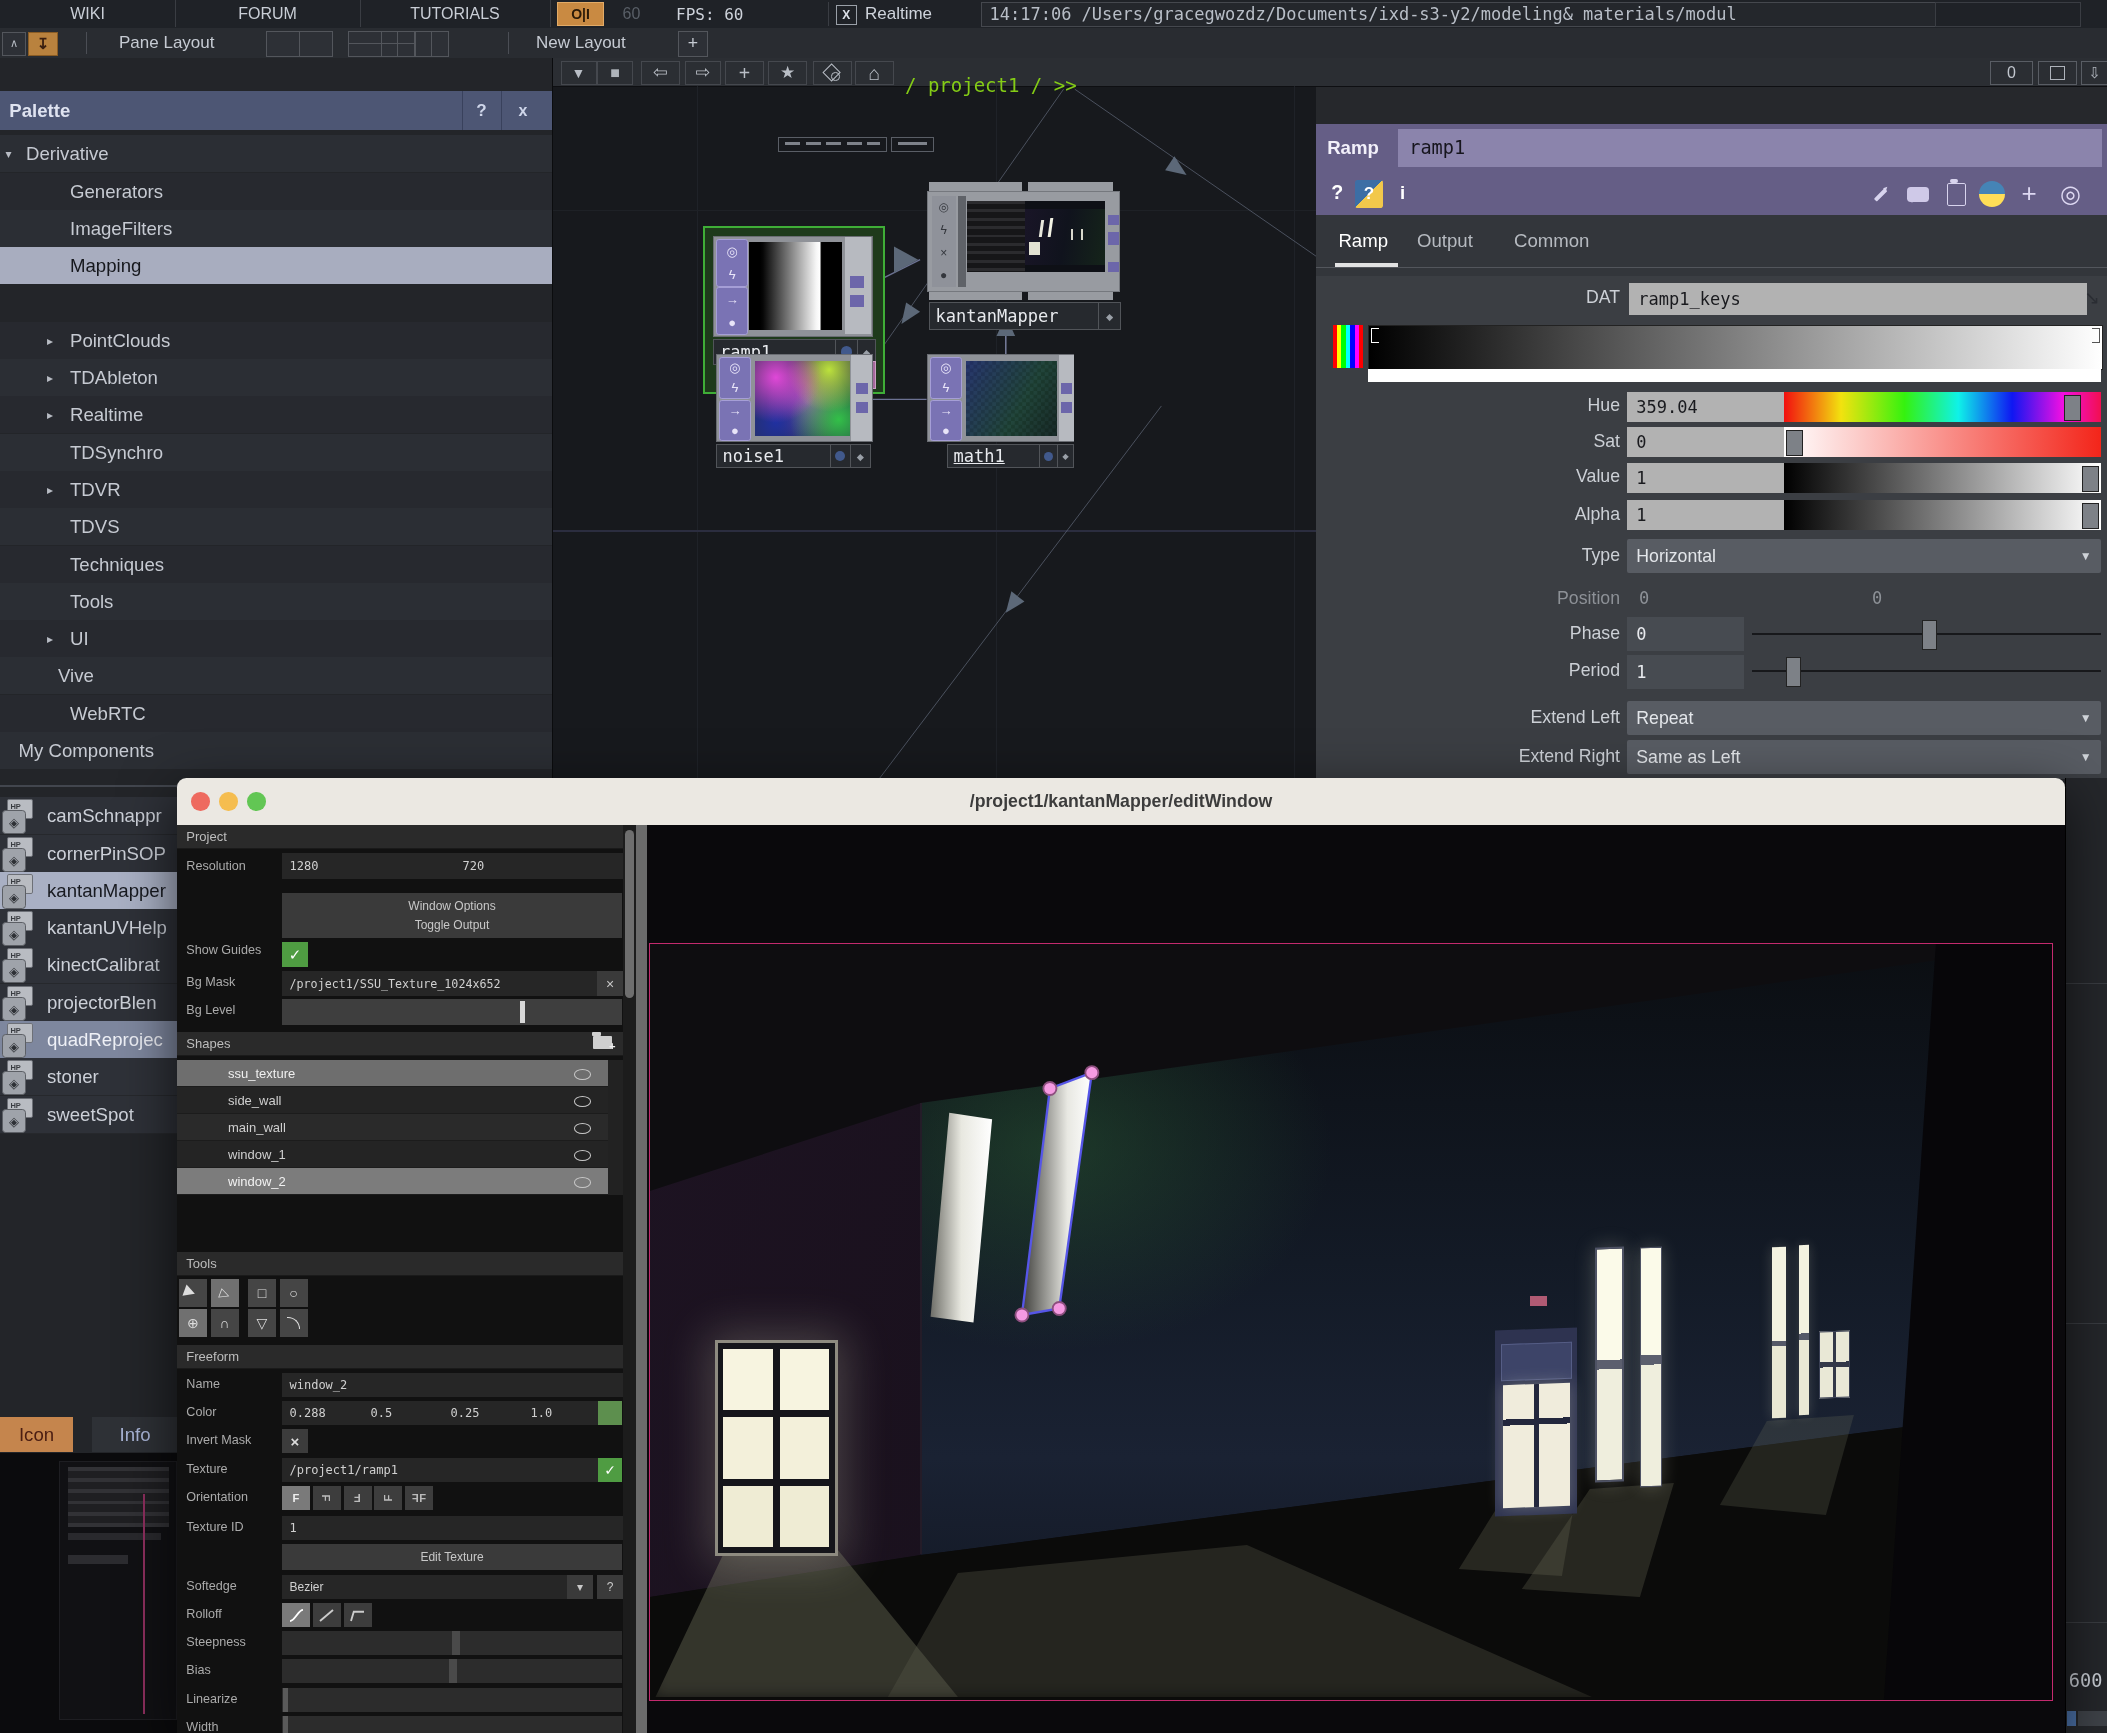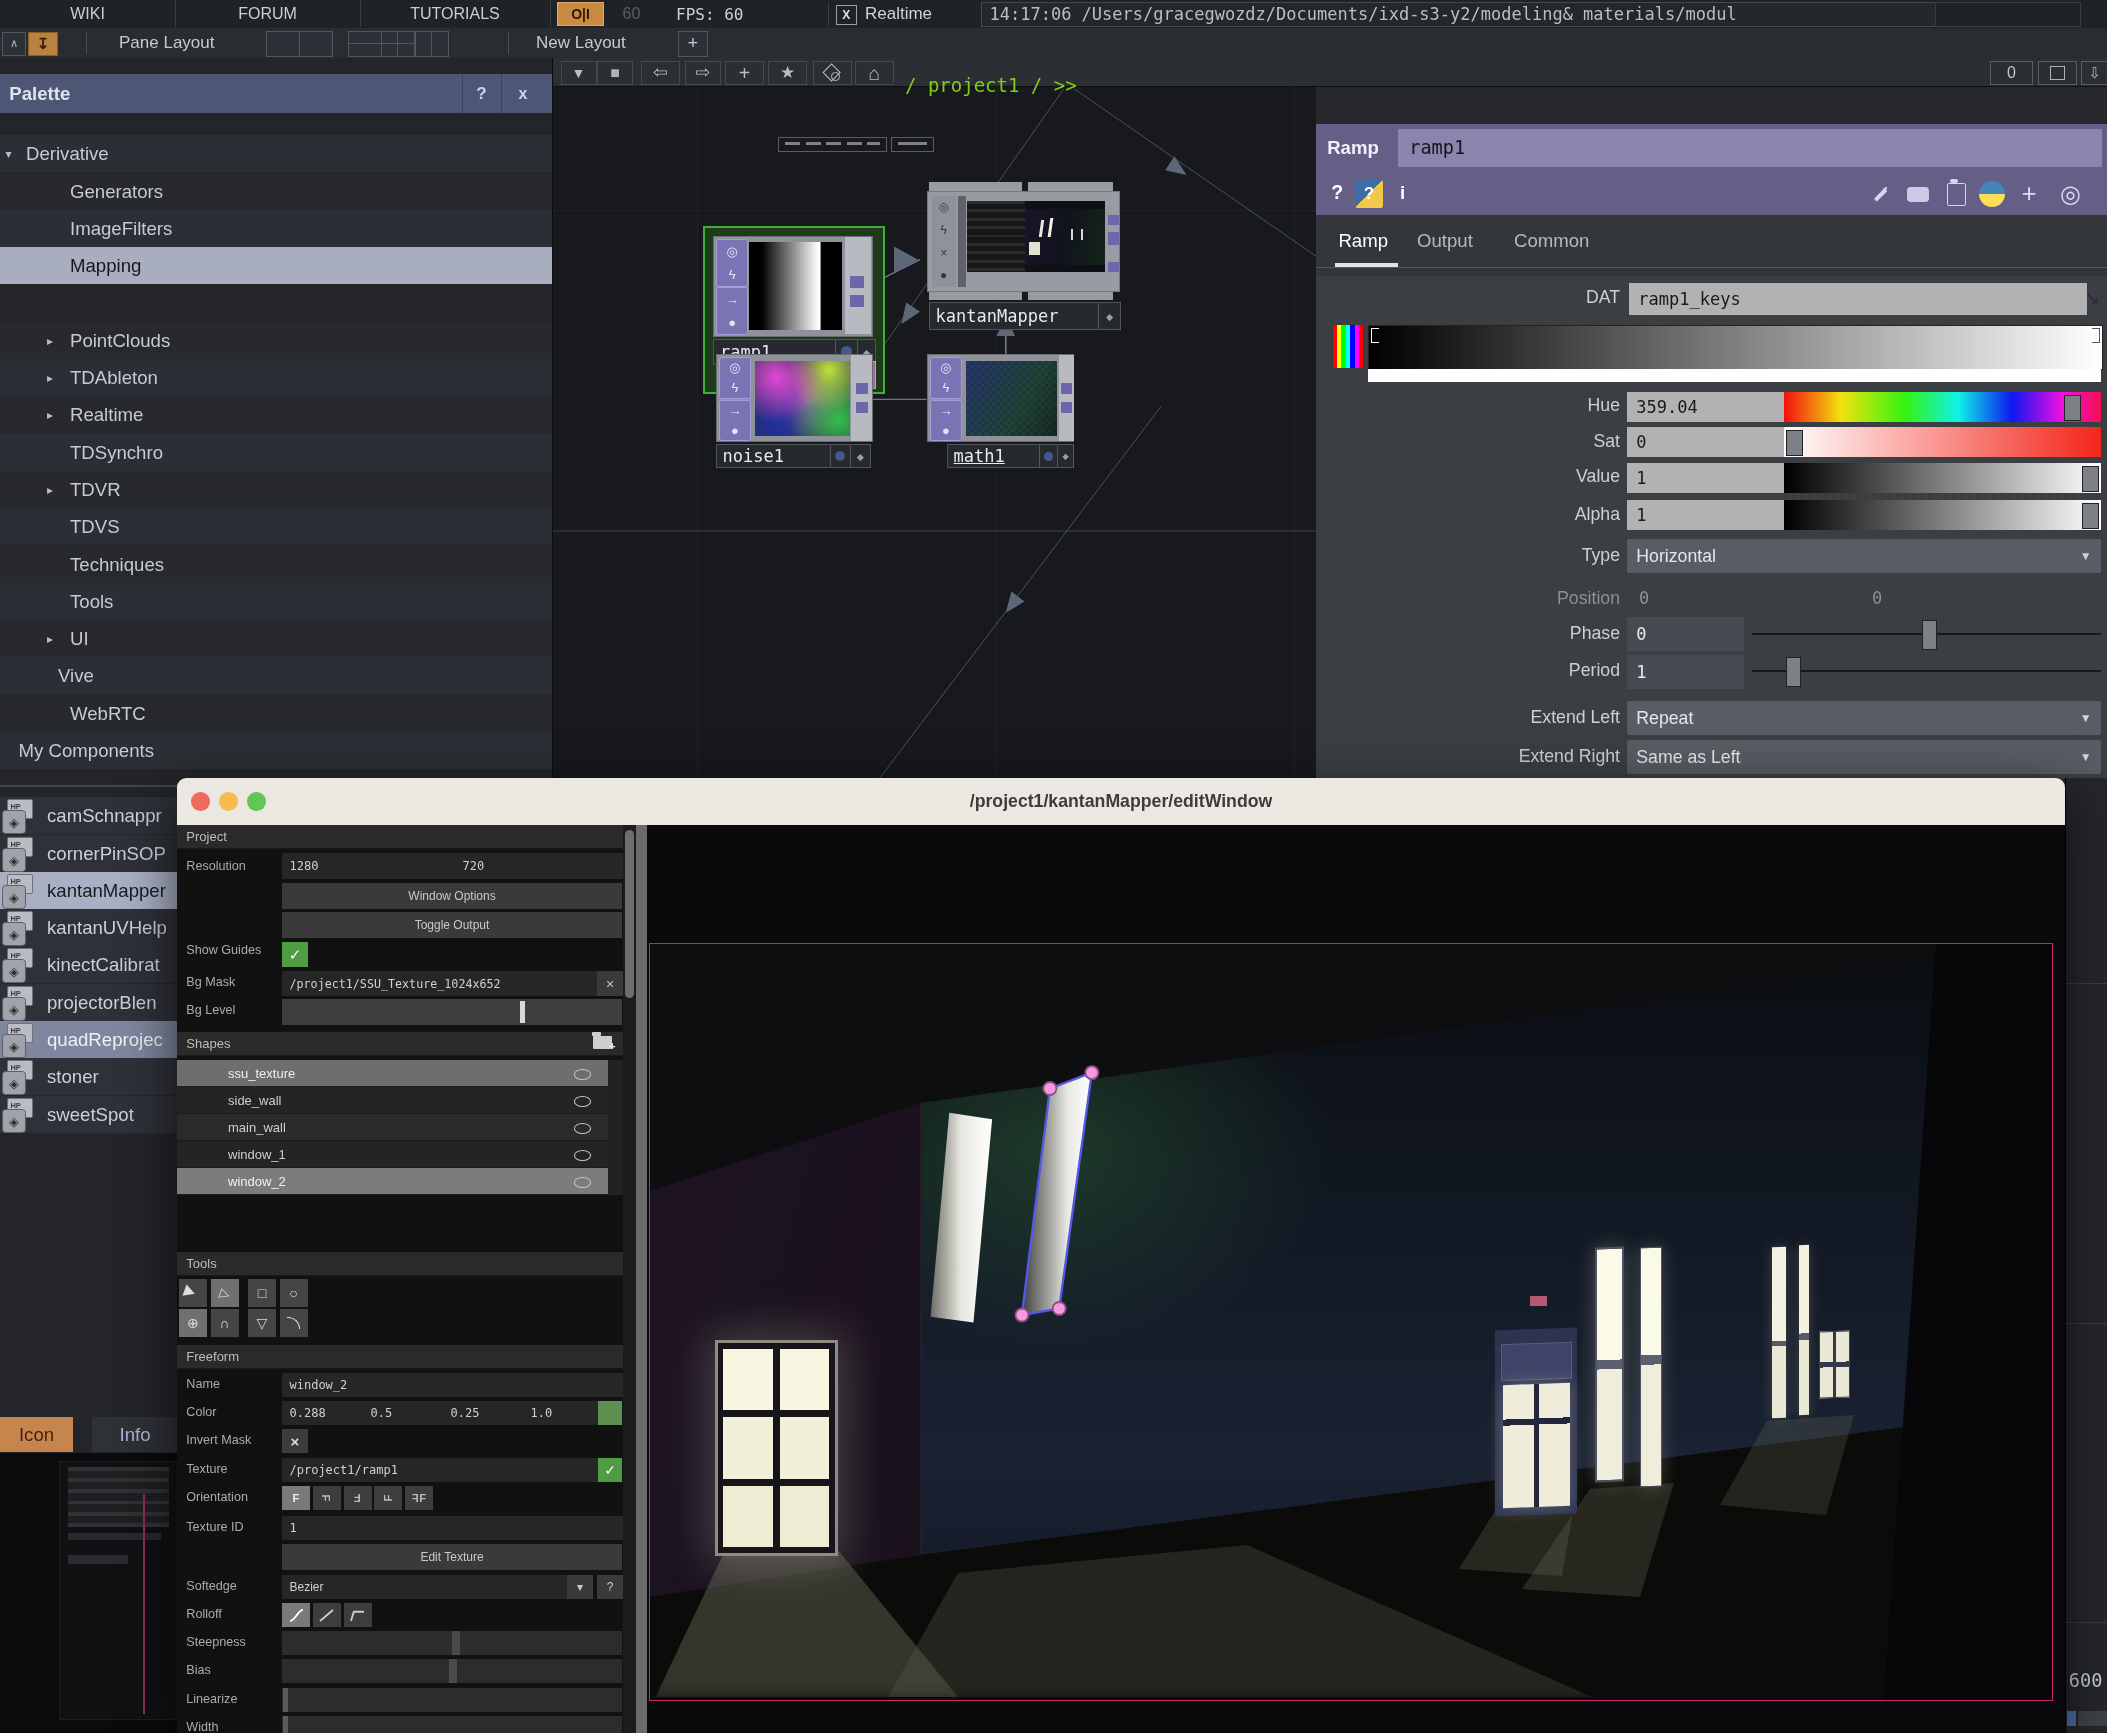--- a/index.html
+++ b/index.html
@@ -12,21 +12,21 @@
   
   .topbar{left:0;top:0;width:2108px;height:28px;background:#1f2227;border-bottom:0.9px solid #0c0d0f;}
   .menucell{top:0;height:27px;border-right:0.9px solid #3a3d43;font-size:16px;color:#c9ced6;}
   .oibtn{background:#c98a42;color:#2a1a08;font-weight:bold;border:0.9px solid #e2ab67;font-size:14px;}
   .field{background:#24272c;border:0.9px solid #45484e;color:#b8bec7;}
   
   .laybar{left:0;top:28px;width:2108px;height:30px;background:#292c31;border-bottom:0.9px solid #131417;}
   .pbtn{border:0.9px solid #53565c;background:#2d3036;}
   
   .pal{left:0;top:58px;width:552px;height:1676px;background:#232529;}
-  .palhead{left:0;top:16px;width:552px;height:39px;background:#4d5674;}
+  .palhead{left:0;top:33px;width:552px;height:39px;background:#4d5674;}
   .trow{left:0;width:552px;height:37px;font-size:18.6px;color:#c6cad2;}
   .trow.alt{background:#27292f;} .trow.base{background:#2b2e34;}
   .trow.sel{background:#a8adbf;color:#16181d;}
   .arr{position:absolute;top:0;height:37px;display:flex;align-items:center;font-size:12px;color:#b8bcc4;}
   .crow{left:0;width:552px;height:37px;background:#2e3138;border-bottom:0.9px solid #26282c;font-size:18.6px;color:#ccd0d8;}
   .crow.selA{background:#a9b0c4;color:#181a20;}
   .crow.selB{background:#7e879e;color:#eef0f6;}
   .cicon{position:absolute;left:1.9px;top:1.9px;width:37px;height:34px;}
   .cicon .pg{position:absolute;left:5.6px;top:0;width:24px;height:18.6px;background:#b9bcc2;border:0.9px solid #6d7077;border-radius:1.9px;}
   .cicon .pg i{position:absolute;left:1.9px;top:1.9px;font-style:normal;font-size:7.5px;color:#3a3d42;font-weight:bold;}
@@ -637,21 +637,21 @@
           </div>
 
         <div class="a lpl" style="left:9.3px;top:34px;"><span>Resolution</span></div>
         <div class="a lpf" style="left:105px;top:28px;width:168px;height:26px;">
             <span>1280</span>
           </div>
         <div class="a lpf" style="left:278px;top:28px;width:168px;height:26px;">
             <span>720</span>
           </div>
 
-        <div class="a lpb" style="left:105px;top:58px;width:340px;height:26px;">
+        <div class="a lpb" style="left:105px;top:68px;width:340px;height:26px;">
             <span>Window Options</span>
           </div>
         <div class="a lpb" style="left:105px;top:87px;width:340px;height:26px;">
             <span>Toggle Output</span>
           </div>
 
         <div class="a lpl" style="left:9.3px;top:118px;"><span>Show Guides</span></div>
         <div class="a ct" style="left:105px;top:117px;width:26px;height:25px;background:#4f9c42;color:#fff;font-size:15px;">✓</div>
 
         <div class="a lpl" style="left:9.3px;top:150px;"><span>Bg Mask</span></div>

